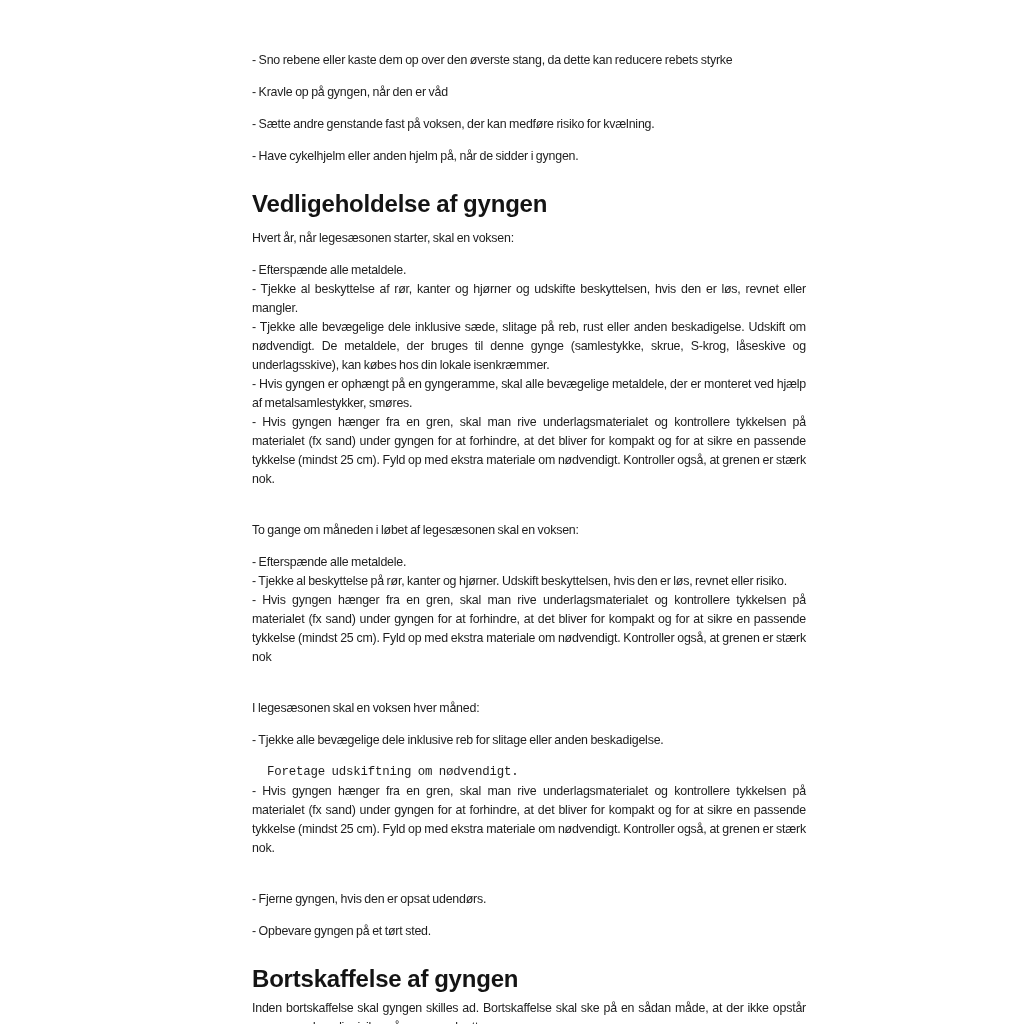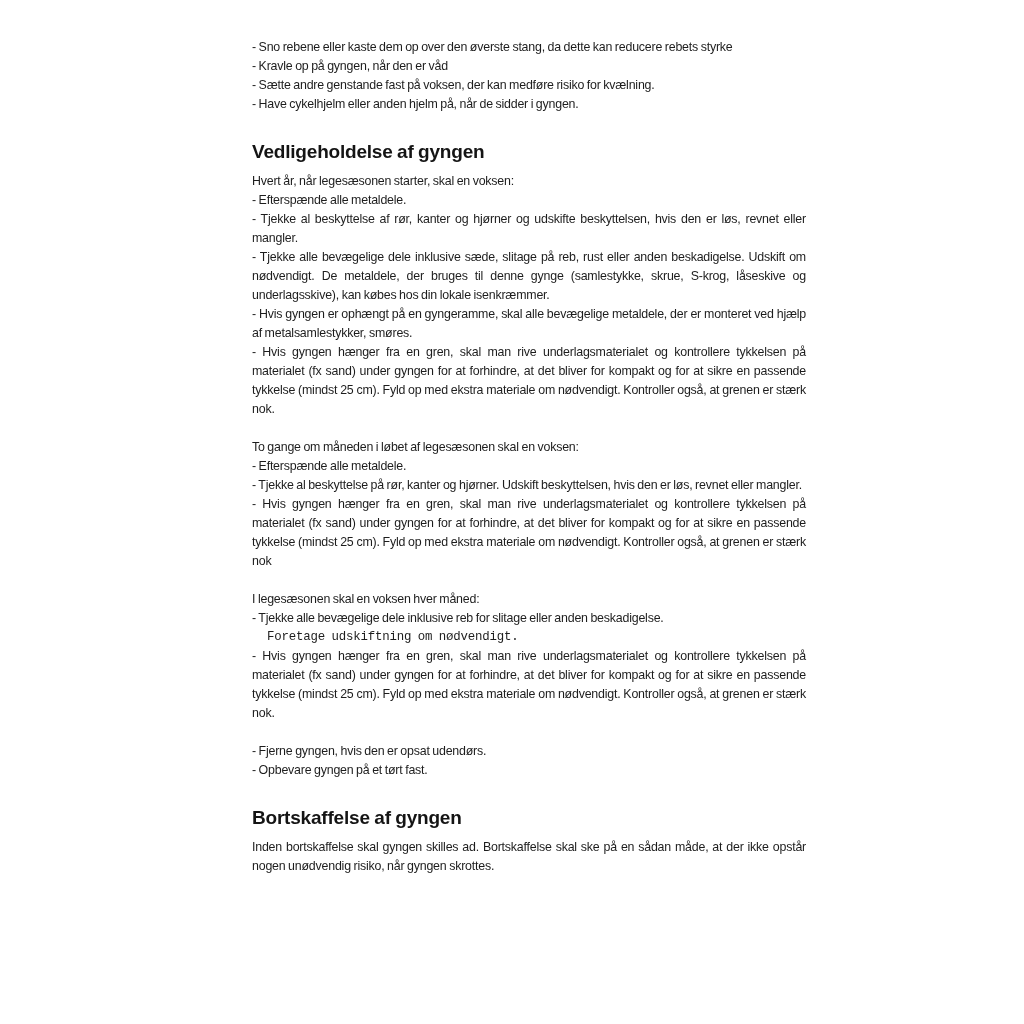--- a/index.html
+++ b/index.html
@@ -25,25 +25,26 @@
     line-height: 19px;
     letter-spacing: -0.2px;
     word-spacing: -0.6px;
   }
   .doc p {
     margin: 0;
     text-align: justify;
   }
   .doc p.left {
     text-align: left;
+    margin-top: 13px;
   }
   .doc-heading {
     font-family: "Liberation Sans", sans-serif;
     font-weight: bold;
-    font-size: 19px;
+    font-size: 24px;
     line-height: 25px;
     letter-spacing: -0.2px;
     color: #141414;
     margin: 25px 0 8px 0;
   }
   .gap {
     height: 19px;
   }
   .indent {
     padding-left: 15px;
@@ -72,38 +73,38 @@
       <p>- Tjekke alle bevægelige dele inklusive sæde, slitage på reb, rust eller anden beskadigelse. Udskift om nødvendigt. De metaldele, der bruges til denne gynge (samlestykke, skrue, S-krog, låseskive og underlagsskive), kan købes hos din lokale isenkræmmer.</p>
       <p>- Hvis gyngen er ophængt på en gyngeramme, skal alle bevægelige metaldele, der er monteret ved hjælp af metalsamlestykker, smøres.</p>
       <p>- Hvis gyngen hænger fra en gren, skal man rive underlagsmaterialet og kontrollere tykkelsen på materialet (fx sand) under gyngen for at forhindre, at det bliver for kompakt og for at sikre en passende tykkelse (mindst 25 cm). Fyld op med ekstra materiale om nødvendigt. Kontroller også, at grenen er stærk nok.</p>
     </section>
 
     <div class="gap"></div>
 
     <section>
       <p class="left">To gange om måneden i løbet af legesæsonen skal en voksen:</p>
       <p class="left">- Efterspænde alle metaldele.</p>
-      <p>- Tjekke al beskyttelse på rør, kanter og hjørner. Udskift beskyttelsen, hvis den er løs, revnet eller mangler.</p>
+      <p>- Tjekke al beskyttelse på rør, kanter og hjørner. Udskift beskyttelsen, hvis den er løs, revnet eller risiko.</p>
       <p>- Hvis gyngen hænger fra en gren, skal man rive underlagsmaterialet og kontrollere tykkelsen på materialet (fx sand) under gyngen for at forhindre, at det bliver for kompakt og for at sikre en passende tykkelse (mindst 25 cm). Fyld op med ekstra materiale om nødvendigt. Kontroller også, at grenen er stærk nok</p>
     </section>
 
     <div class="gap"></div>
 
     <section>
       <p class="left">I legesæsonen skal en voksen hver måned:</p>
       <p class="left">- Tjekke alle bevægelige dele inklusive reb for slitage eller anden beskadigelse.</p>
       <p class="left indent">Foretage udskiftning om nødvendigt.</p>
       <p>- Hvis gyngen hænger fra en gren, skal man rive underlagsmaterialet og kontrollere tykkelsen på materialet (fx sand) under gyngen for at forhindre, at det bliver for kompakt og for at sikre en passende tykkelse (mindst 25 cm). Fyld op med ekstra materiale om nødvendigt. Kontroller også, at grenen er stærk nok.</p>
     </section>
 
     <div class="gap"></div>
 
     <section>
       <p class="left">- Fjerne gyngen, hvis den er opsat udendørs.</p>
-      <p class="left">- Opbevare gyngen på et tørt fast.</p>
+      <p class="left">- Opbevare gyngen på et tørt sted.</p>
     </section>
 
     <h2 class="doc-heading">Bortskaffelse af gyngen</h2>
 
     <section>
       <p>Inden bortskaffelse skal gyngen skilles ad. Bortskaffelse skal ske på en sådan måde, at der ikke opstår nogen unødvendig risiko, når gyngen skrottes.</p>
     </section>
 
   </div>
 </div>

